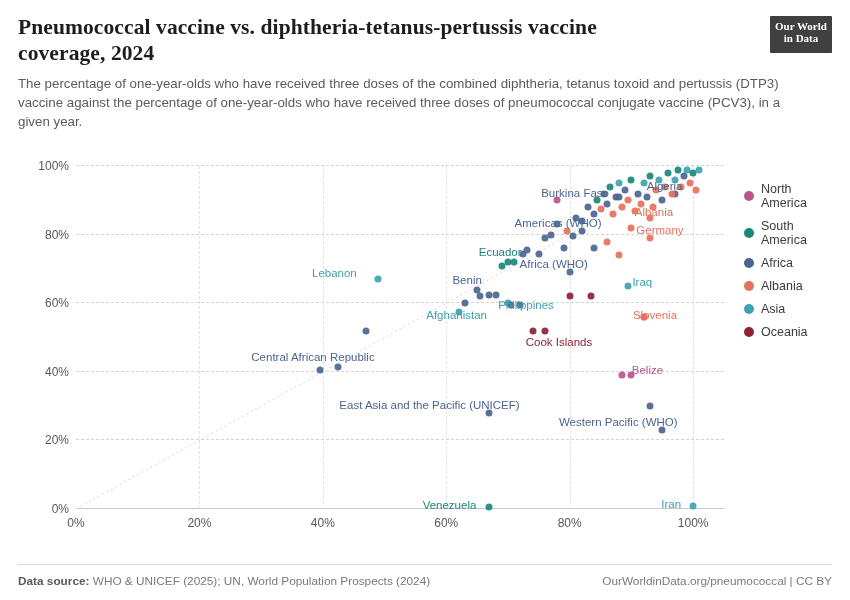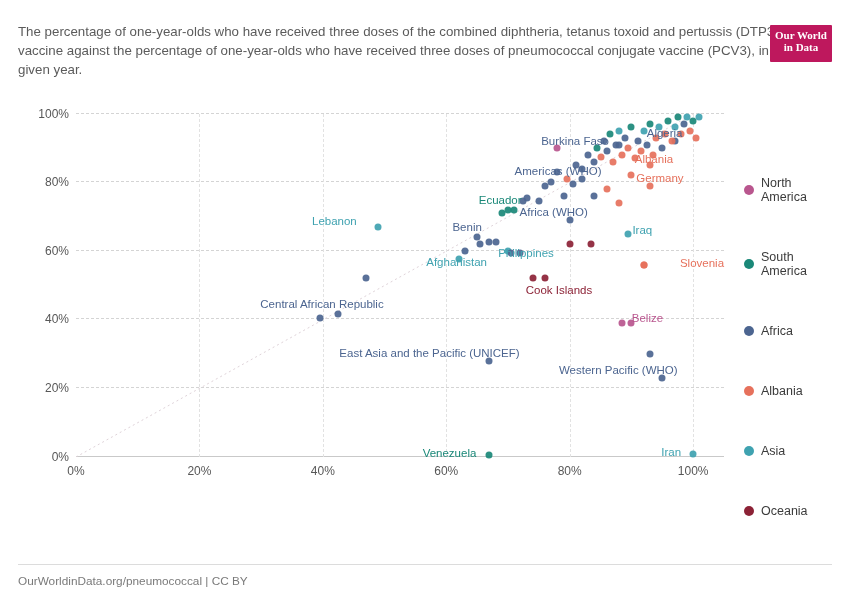--- a/index.html
+++ b/index.html
@@ -41,21 +41,21 @@
     color: #5b5b5b;
     margin-top: 9px;
     max-width: 790px;
   }
   .owid-logo {
     position: absolute;
     right: 0;
     top: 2px;
     width: 62px;
     height: 37px;
-    background: #be185d;
+    background: #404040;
     color: #ffffff;
     font-family: "Liberation Serif", serif;
     font-weight: bold;
     font-size: 11px;
     line-height: 1.12;
     text-align: center;
     padding-top: 4px;
     box-sizing: border-box;
     border-radius: 1px;
   }
@@ -148,21 +148,20 @@
   .legend {
     position: absolute;
     left: 726px;
     top: 38px;
     font-size: 12.5px;
   }
   .legend-item {
     display: flex;
     align-items: center;
     margin-bottom: 9px;
-    margin-top: 46px;
   }
   .legend-swatch {
     width: 10px;
     height: 10px;
     border-radius: 50%;
     margin-right: 7px;
     flex: 0 0 auto;
   }
   .legend-label {
     color: #3b3b3b;
@@ -181,20 +180,21 @@
     justify-content: space-between;
   }
   .footer b { color: #5b5b5b; }
 </style>
 </head>
 <body>
 
 <div class="page">
 
   <div class="header">
+    <h1 class="title">Pneumococcal vaccine vs. diphtheria-tetanus-pertussis vaccine coverage, 2024</h1>
     <div class="subtitle">The percentage of one-year-olds who have received three doses of the combined diphtheria, tetanus toxoid and pertussis (DTP3) vaccine against the percentage of one-year-olds who have received three doses of pneumococcal conjugate vaccine (PCV3), in a given year.</div>
     <div class="owid-logo">
       <div class="l1">Our World</div>
       <div class="l2">in Data</div>
     </div>
   </div>
 
   <div class="chart-wrap">
     <div class="plot-area" id="plot">
         <div class="grid-line solid" style="bottom: 0px;"></div>
@@ -307,31 +307,31 @@
         <div class="dot" style="left: 555.429px; bottom: 281.26px; background: rgb(230, 113, 92);"></div>
         <div class="dot" style="left: 518.4px; bottom: 260.68px; background: rgb(76, 101, 144);"></div>
         <div class="dot" style="left: 573.943px; bottom: 102.9px; background: rgb(76, 101, 144);"></div>
         <div class="dot" style="left: 567.771px; bottom: 192.08px; background: rgb(230, 113, 92);"></div>
         <div class="dot" style="left: 546.171px; bottom: 133.77px; background: rgb(185, 86, 142);"></div>
         <div class="dot" style="left: 493.714px; bottom: 212.66px; background: rgb(140, 34, 54);"></div>
         <div class="dot" style="left: 481.371px; bottom: 308.7px; background: rgb(185, 86, 142);"></div>
         <div class="pt-label" style="left: 258.4px; bottom: 235.81px; color: rgb(63, 162, 176);">Lebanon</div>
         <div class="pt-label" style="left: 373.486px; bottom: 4.058px; color: rgb(26, 136, 120);">Venezuela</div>
         <div class="pt-label" style="left: 595.143px; bottom: 4.744px; color: rgb(63, 162, 176);">Iran</div>
-        <div class="pt-label" style="left: 246px; bottom: 152.345px; color: rgb(76, 101, 144); text-align: center;">Central African Republic</div>
+        <div class="pt-label" style="left: 237px; bottom: 152.345px; color: rgb(76, 101, 144); text-align: center;">Central African Republic</div>
         <div class="pt-label" style="left: 380.629px; bottom: 194.225px; color: rgb(63, 162, 176);">Afghanistan</div>
         <div class="pt-label" style="left: 391.143px; bottom: 229.52px; color: rgb(76, 101, 144);">Benin</div>
         <div class="pt-label" style="left: 450px; bottom: 203.8px; color: rgb(63, 162, 176);">Philippines</div>
         <div class="pt-label" style="left: 424.171px; bottom: 256.96px; color: rgb(26, 136, 120);">Ecuador</div>
         <div class="pt-label" style="left: 483.029px; bottom: 167px; color: rgb(140, 34, 54);">Cook Islands</div>
         <div class="pt-label" style="left: 477.714px; bottom: 244.67px; color: rgb(76, 101, 144);">Africa (WHO)</div>
         <div class="pt-label" style="left: 482.057px; bottom: 285.83px; color: rgb(76, 101, 144);">Americas (WHO)</div>
         <div class="pt-label" style="left: 499.086px; bottom: 316.13px; color: rgb(76, 101, 144);">Burkina Faso</div>
         <div class="pt-label" style="left: 566.343px; bottom: 226.95px; color: rgb(63, 162, 176);">Iraq</div>
-        <div class="pt-label" style="left: 626px; bottom: 194.08px; color: rgb(230, 113, 92); margin-top: 40px;">Slovenia</div>
+        <div class="pt-label" style="left: 579px; bottom: 194.08px; color: rgb(230, 113, 92); margin-top: 40px;">Slovenia</div>
         <div class="pt-label" style="left: 571.429px; bottom: 138.77px; color: rgb(185, 86, 142);">Belize</div>
         <div class="pt-label" style="left: 583.943px; bottom: 278.97px; color: rgb(230, 113, 92);">Germany</div>
         <div class="pt-label" style="left: 577.943px; bottom: 297.55px; color: rgb(230, 113, 92);">Albania</div>
         <div class="pt-label" style="left: 588.629px; bottom: 323.56px; color: rgb(76, 101, 144);">Algeria</div>
         <div class="pt-label" style="left: 353.486px; bottom: 104.04px; color: rgb(76, 101, 144);">East Asia and the Pacific (UNICEF)</div>
         <div class="pt-label" style="left: 542.286px; bottom: 86.89px; color: rgb(76, 101, 144);">Western Pacific (WHO)</div>
       </div>
     <div class="legend" id="legend">
         <div class="legend-item">
           <span class="legend-swatch" style="background: rgb(185, 86, 142);"></span>
@@ -354,16 +354,20 @@
           <span class="legend-label">Asia</span>
         </div>
         <div class="legend-item">
           <span class="legend-swatch" style="background: rgb(140, 34, 54);"></span>
           <span class="legend-label">Oceania</span>
         </div>
       </div>
   </div>
 
   <div class="footer">
+    <div>
+      <b>Data source:</b>
+      <span>WHO &amp; UNICEF (2025); UN, World Population Prospects (2024)</span>
+    </div>
     <div>OurWorldinData.org/pneumococcal | CC BY</div>
   </div>
 
 </div>
 
 </body></html>

